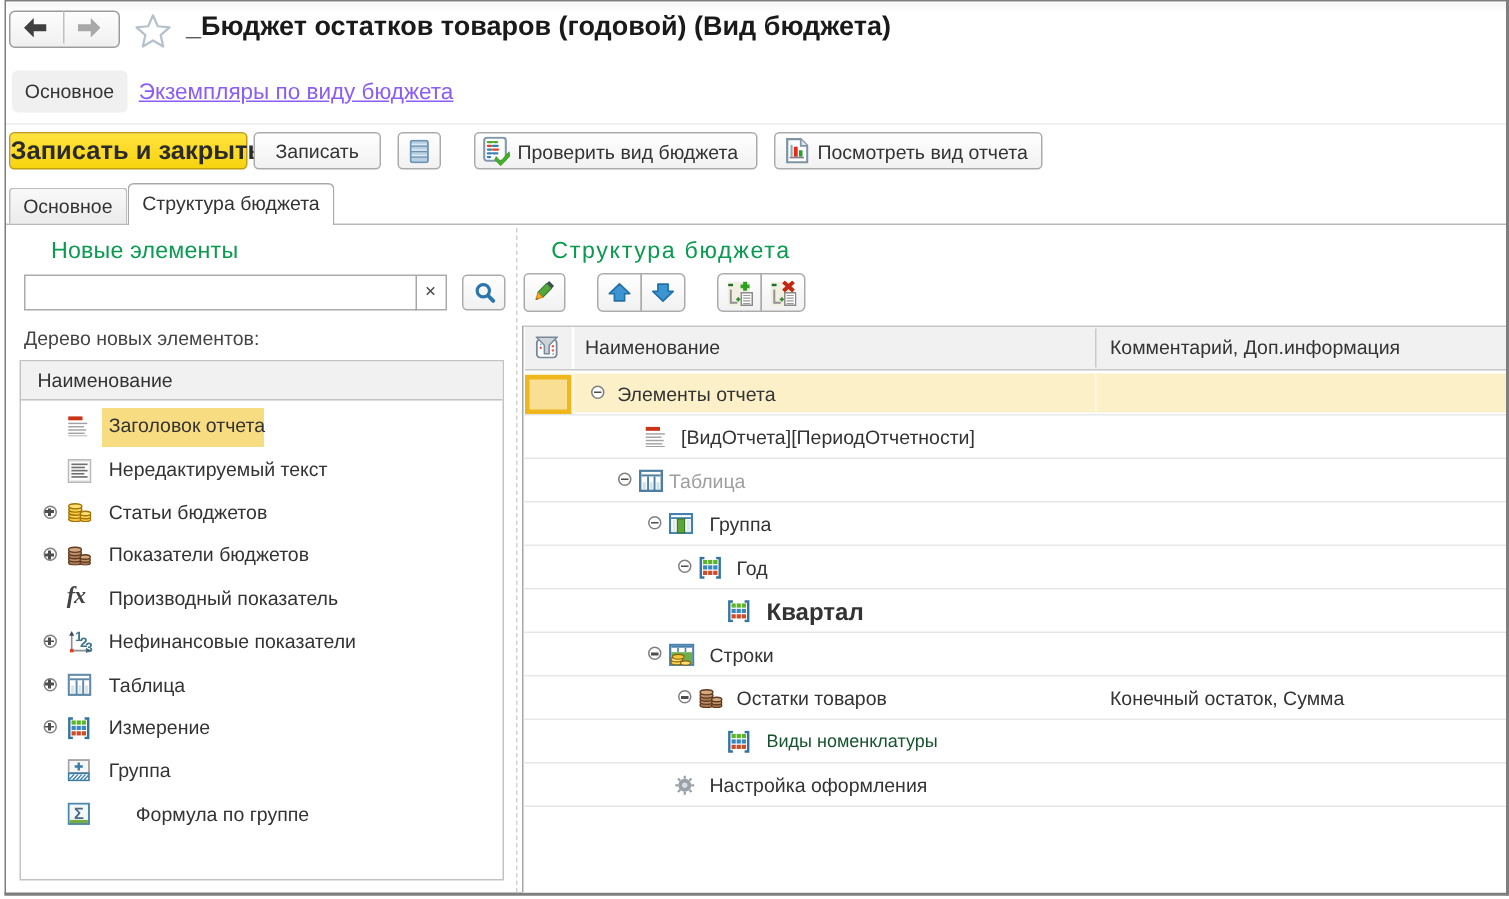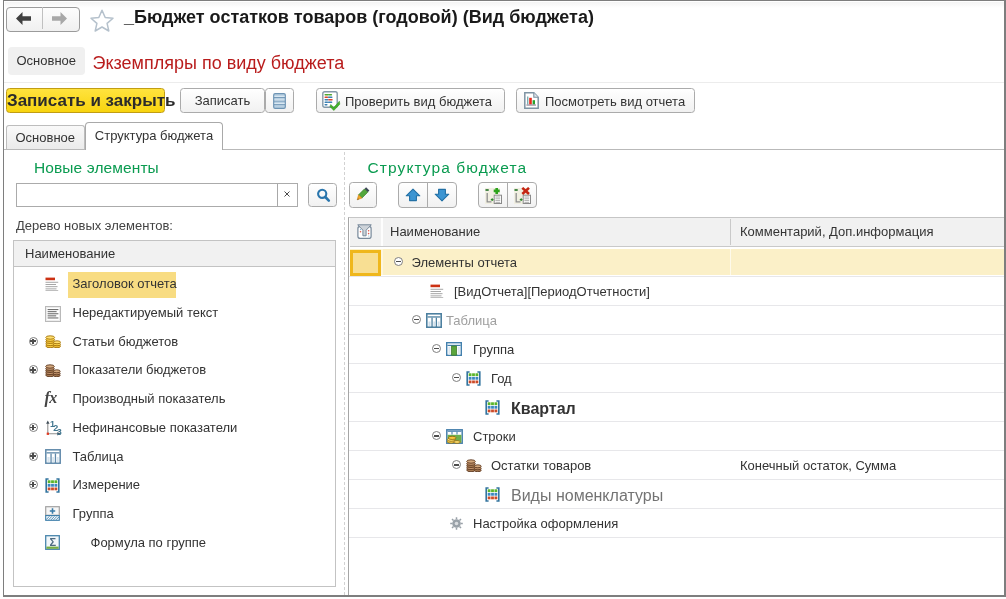--- a/index.html
+++ b/index.html
@@ -30,25 +30,25 @@
 <svg class="abs" style="left:52px;top:11.5px;" width="15" height="13" viewBox="0 0 15 13">
     <path d="M8.5 0 L8.5 4.2 L0 4.2 L0 8.8 L8.5 8.8 L8.5 13 L15 6.5 Z" fill="#a8a8a8"></path>
   </svg>
 <svg class="abs" style="left:89px;top:7.5px;" width="26" height="25" viewBox="0 0 26 25">
     <path d="M13 2.2 L16.2 9.5 L24 10.2 L18.1 15.4 L19.8 23 L13 19 L6.2 23 L7.9 15.4 L2 10.2 L9.8 9.5 Z" fill="none" stroke="#b5c1cc" stroke-width="1.5" stroke-linejoin="round"></path>
   </svg>
 <div class="abs tline" style="left:124px;top:7px;font-size:18px;font-weight:700;color:#1a1a1a;">_Бюджет остатков товаров (годовой) (Вид бюджета)</div>
 
 <div class="abs" style="left:7.5px;top:46.5px;width:77px;height:28.5px;background:#f0f0f0;border-radius:4px;"></div>
 <div class="abs tline" style="left:16.5px;top:52.5px;font-size:13px;color:#333;">Основное</div>
-<div class="abs tline" style="left:92.5px;top:52.5px;font-size:18px;color:#b91c1c;">Экземпляры по виду бюджета</div>
+<div class="abs tline" style="left:92.5px;top:52.5px;font-size:15px;color:#8b5cf6;text-decoration:underline;">Экземпляры по виду бюджета</div>
 <div class="abs" style="left:4px;top:82px;width:1000px;height:1px;background:#ececec;"></div>
 
 <div class="abs tline" style="left:6px;top:88px;width:159px;height:25px;background:linear-gradient(#ffe33e,#f8d40e);border:1px solid #c19d13;border-radius:3.5px;box-sizing:border-box;font-size:17px;font-weight:700;color:#2b2b2b;text-align:center;line-height:23px;">Записать и закрыть</div>
-<div class="btn tline" style="left:180px;top:88px;width:85px;height:25px;text-align:center;line-height:23px;">Записать</div>
+<div class="btn tline" style="left:169px;top:88px;width:85px;height:25px;text-align:center;line-height:23px;">Записать</div>
 <div class="btn" style="left:265px;top:88px;width:29px;height:25px;"></div>
 <svg class="abs" style="left:273px;top:92.5px;" width="13" height="16" viewBox="0 0 13 16">
   <rect x="0.7" y="0.7" width="11.6" height="14.6" rx="1.4" fill="#b9d0e2" stroke="#6e94b4" stroke-width="1.2"></rect>
   <path d="M1 4.4 H12 M1 8 H12 M1 11.6 H12" stroke="#6e94b4" stroke-width="1"></path>
   <path d="M1.4 3.4 H11.6 M1.4 7 H11.6 M1.4 10.6 H11.6" stroke="#ddeaf3" stroke-width="1"></path>
 </svg>
 <div class="btn" style="left:316px;top:88px;width:189px;height:25px;"></div>
 <svg class="abs" style="left:321.5px;top:91px;" width="19" height="20" viewBox="0 0 19 20">
   <rect x="0.8" y="0.8" width="14.4" height="15.4" rx="1.8" fill="#fff" stroke="#8398a8" stroke-width="1.4"></rect>
   <g stroke-width="1.5" stroke-linecap="round">
@@ -391,21 +391,21 @@
       <rect x="2.7" y="5.9" width="2.8" height="2.8"></rect>
       <rect x="6.1" y="5.9" width="2.8" height="2.8"></rect>
       <rect x="9.5" y="5.9" width="2.8" height="2.8"></rect>
     </g>
 <g fill="#cc4b28">
       <rect x="2.7" y="9.5" width="2.8" height="2.8"></rect>
       <rect x="6.1" y="9.5" width="2.8" height="2.8"></rect>
       <rect x="9.5" y="9.5" width="2.8" height="2.8"></rect>
     </g>
   </svg>
-<div class="abs tline" style="left:511px;top:486.9px;font-size:16px;color:#737373;">Виды номенклатуры</div>
+<div class="abs tline" style="left:511px;top:486.9px;font-size:12px;color:#14532d;">Виды номенклатуры</div>
 <div class="rowline" style="left:349.3px;top:507.9px;width:654.7px;"></div>
 <svg class="abs" style="left:449px;top:515.95px;" width="15" height="15" viewBox="0 0 15 15">
 <g fill="#99a1a8">
       <circle cx="7.5" cy="7.5" r="4.3"></circle>
     </g>
 <g stroke="#99a1a8" stroke-width="1.5">
 <path d="M7.5 1.2 V3.2 M7.5 11.8 V13.8 M1.2 7.5 H3.2 M11.8 7.5 H13.8 M3 3 L4.5 4.5 M10.5 10.5 L12 12 M12 3 L10.5 4.5 M4.5 10.5 L3 12"></path>
     </g>
 <circle cx="7.5" cy="7.5" r="1.8" fill="#dadde0"></circle>
   </svg>

